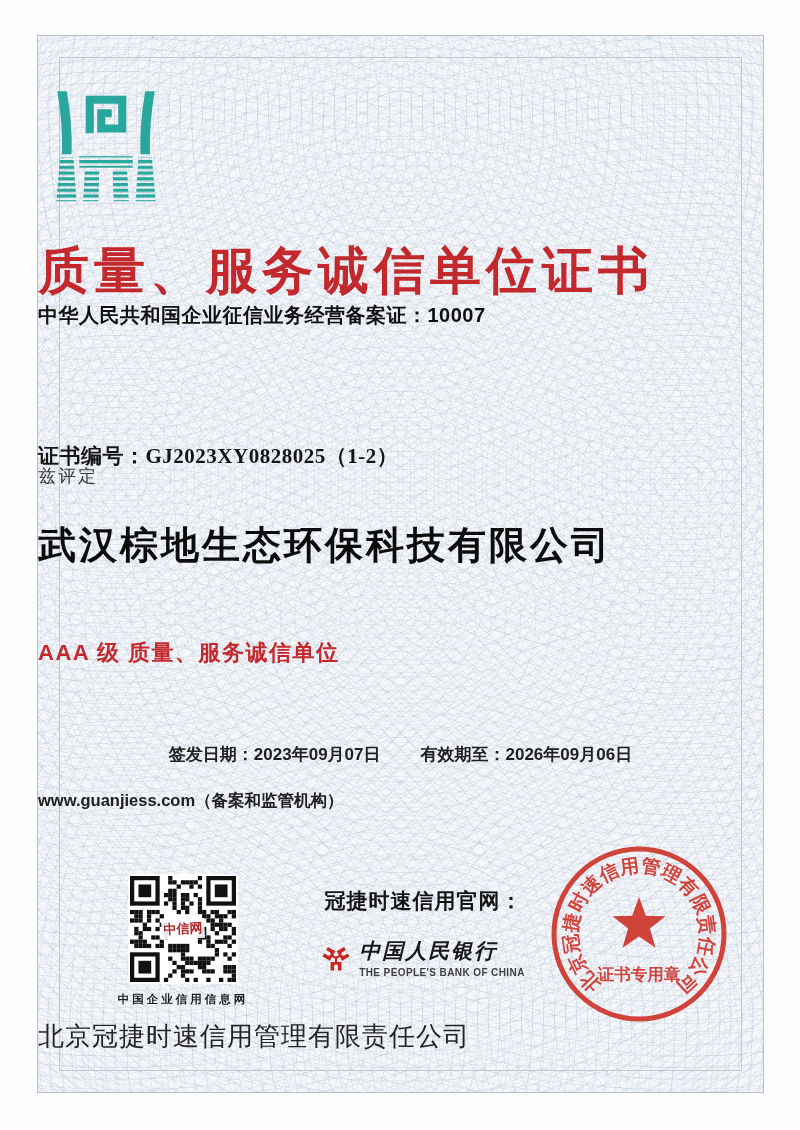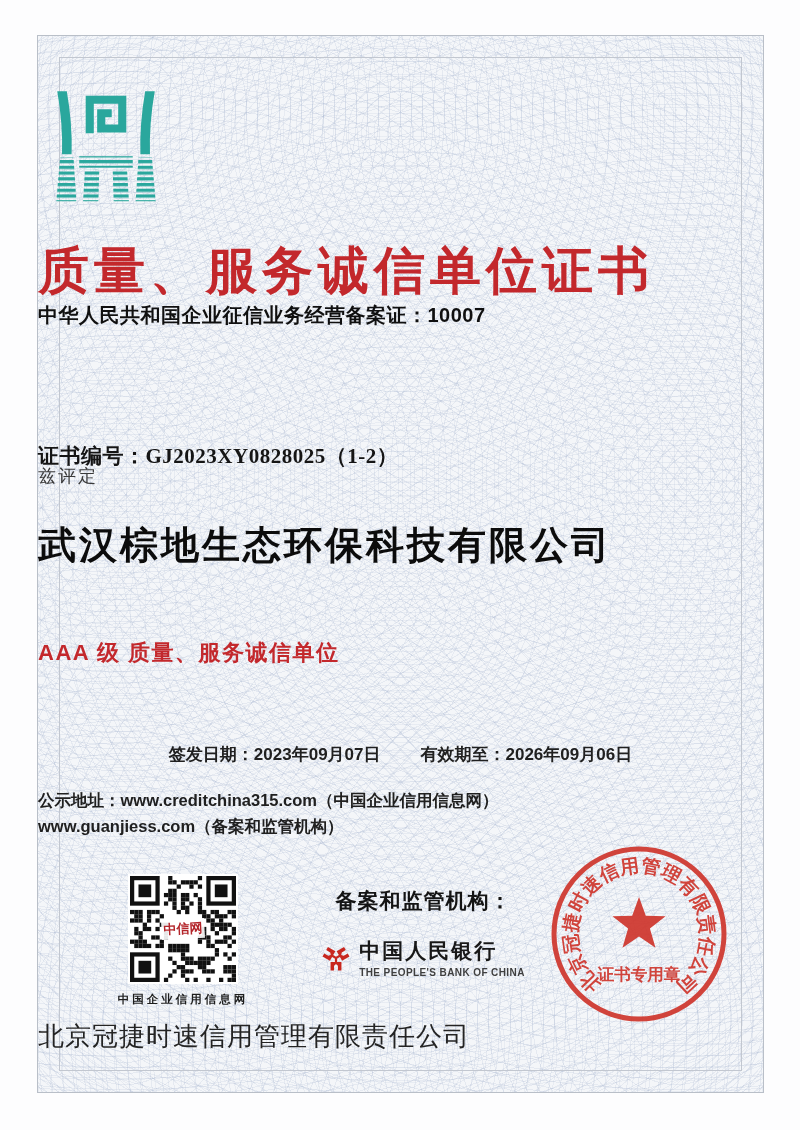--- a/index.html
+++ b/index.html
@@ -50,21 +50,21 @@
     color:#b3252a;font-size:13px;font-weight:700;background:rgba(255,255,255,.9);
     padding:1px 2px;white-space:nowrap;}
   .qr-caption{margin-top:8px;font-size:11.5px;letter-spacing:3px;color:#1d1d1d;
               font-family:"Liberation Serif","DejaVu Serif",serif;font-weight:600;}
   .regulator{position:absolute;left:263px;top:851px;width:245px;text-align:center;}
   .regulator-label{font-size:21px;font-weight:700;letter-spacing:1px;color:#141414;
                    font-family:"Liberation Serif","DejaVu Serif",serif;}
   .bank{margin-top:22px;display:flex;align-items:center;justify-content:center;gap:9px;}
   .bank-text{text-align:left;}
   .bank-cn{font-size:21px;font-weight:700;letter-spacing:2px;color:#181818;
-           font-family:"Liberation Serif","DejaVu Serif",serif;}
+           font-family:"Liberation Serif","DejaVu Serif",serif;font-style:italic;}
   .bank-en{font-size:10px;font-weight:700;letter-spacing:.4px;color:#3f3f3f;margin-top:2px;}
   .seal{position:absolute;left:513px;top:810px;width:176px;height:176px;opacity:.92;}
   .seal text{font-family:"Liberation Serif","DejaVu Serif",serif;font-weight:700;}
 </style>
 </head>
 <body style="--title-red: #c3282c;">
 
 <div class="sheet">
   <div class="inner-frame"></div>
 
@@ -99,21 +99,20 @@
   <div class="row assess">兹评定</div>
 
   <div class="row rating">AAA 级 质量、服务诚信单位</div>
 
   <div class="row dates">
     <span><span>签发日期：</span><span>2023年09月07日</span></span>
     <span><span>有效期至：</span><span>2026年09月06日</span></span>
   </div>
 
   <div class="row urls">
-    <div><span>公示地址：</span><span>www.creditchina315.com（中国企业信用信息网）</span></div>
     <div><span>www.guanjiess.com（备案和监管机构）</span></div>
   </div>
 
   <div class="qr-block">
     <div class="qr-box">
       <svg id="qr-svg" width="106" height="106" viewBox="0 0 100 100">
           <rect x="0" y="0" width="100" height="100" fill="#ffffff"></rect>
           <rect x="36" y="0" width="4" height="4" fill="#111"></rect>
           <rect x="64" y="0" width="4" height="4" fill="#111"></rect>
           <rect x="36" y="4" width="4" height="4" fill="#111"></rect>
@@ -298,21 +297,21 @@
           <rect x="0" y="72" width="28" height="28" fill="#111"></rect>
           <rect x="4" y="76" width="20" height="20" fill="#fff"></rect>
           <rect x="8" y="80" width="12" height="12" fill="#111"></rect>
         </svg>
       <span class="qr-center-label">中信网</span>
     </div>
     <div class="qr-caption">中国企业信用信息网</div>
   </div>
 
   <div class="regulator">
-    <div class="regulator-label">备案和监管机构：</div>
+    <div class="regulator-label">冠捷时速信用官网：</div>
     <div class="bank">
       <svg width="28" height="40" viewBox="-18 -20 36 40">
         <g fill="#c8271f">
           <path transform="rotate(180)" d="M -1.4 1 L -1.4 -5 L -7 -5 L -7 -16 L -2.5 -16 L -2.5 -10 L 0 -7.8 L 2.5 -10 L 2.5 -16 L 7 -16 L 7 -5 L 1.4 -5 L 1.4 1 Z"></path>
           <path transform="rotate(-60)" d="M -1.4 1 L -1.4 -5 L -7 -5 L -7 -16 L -2.5 -16 L -2.5 -10 L 0 -7.8 L 2.5 -10 L 2.5 -16 L 7 -16 L 7 -5 L 1.4 -5 L 1.4 1 Z"></path>
           <path transform="rotate(60)" d="M -1.4 1 L -1.4 -5 L -7 -5 L -7 -16 L -2.5 -16 L -2.5 -10 L 0 -7.8 L 2.5 -10 L 2.5 -16 L 7 -16 L 7 -5 L 1.4 -5 L 1.4 1 Z"></path>
         </g>
       </svg>
       <div class="bank-text">
         <div class="bank-cn">中国人民银行</div>

